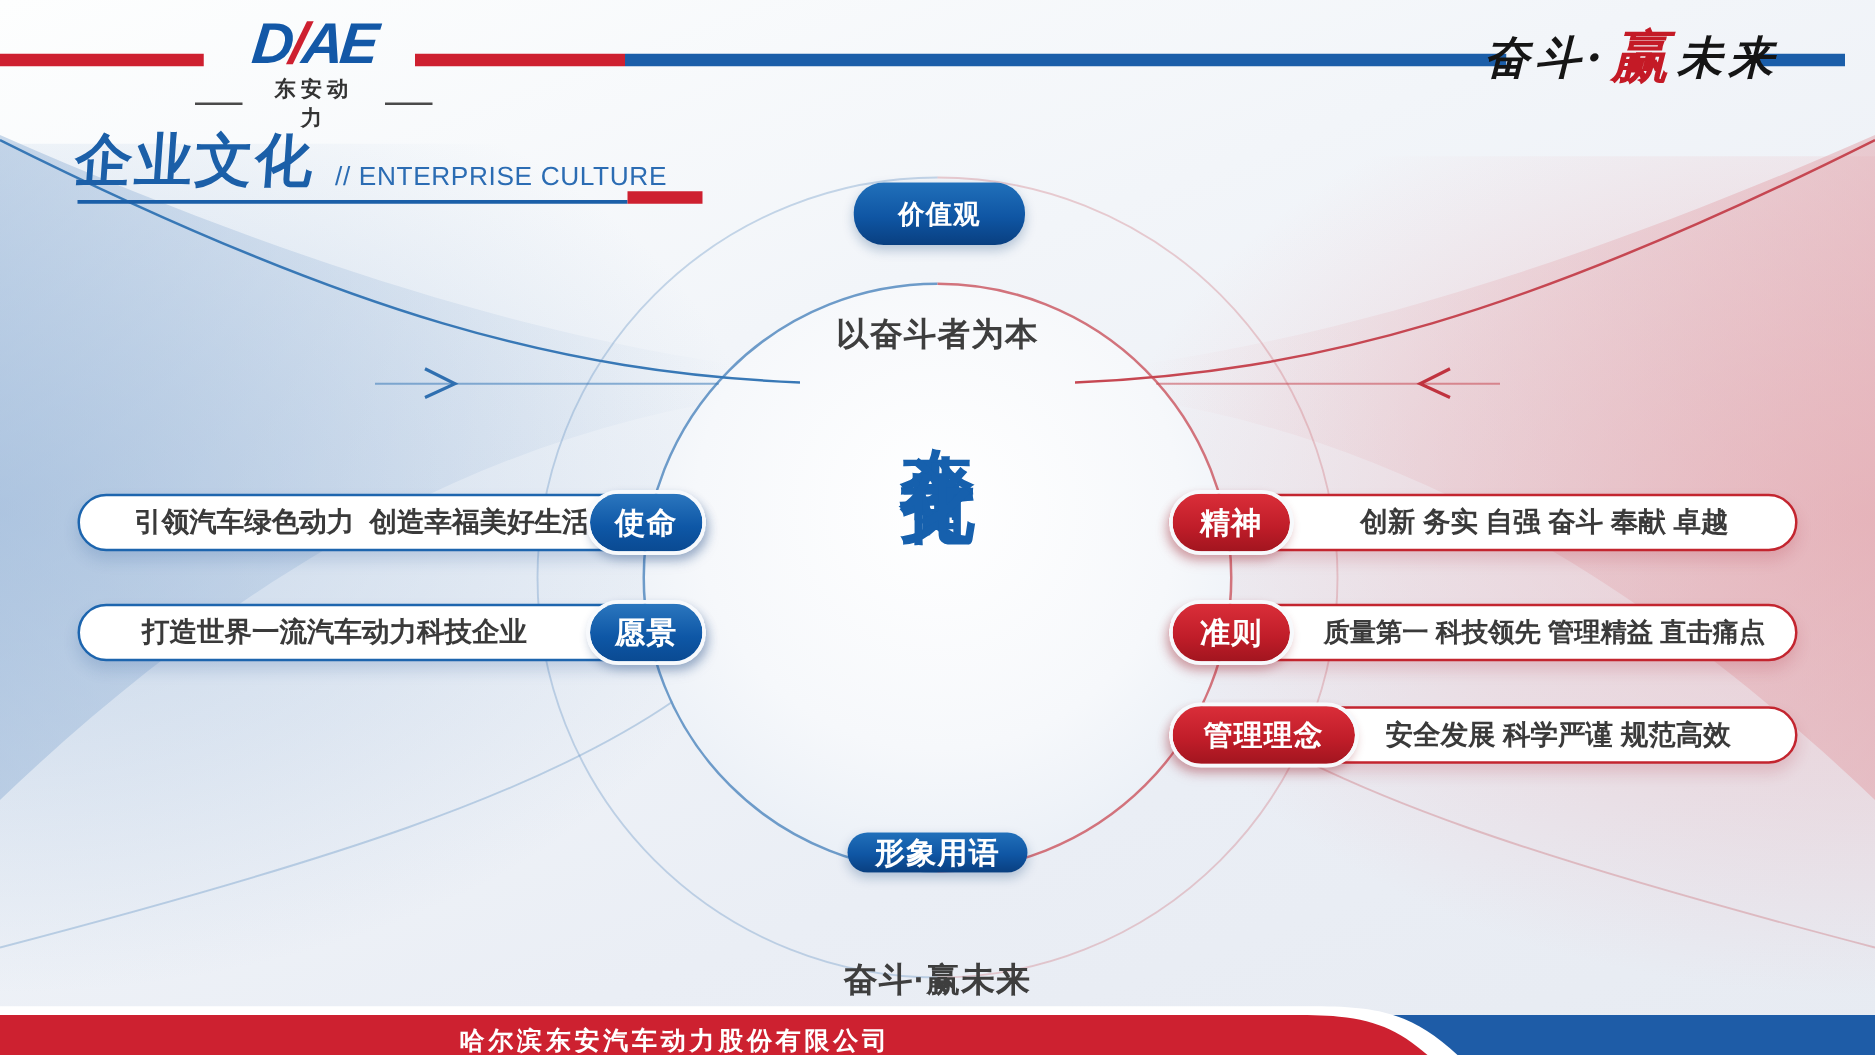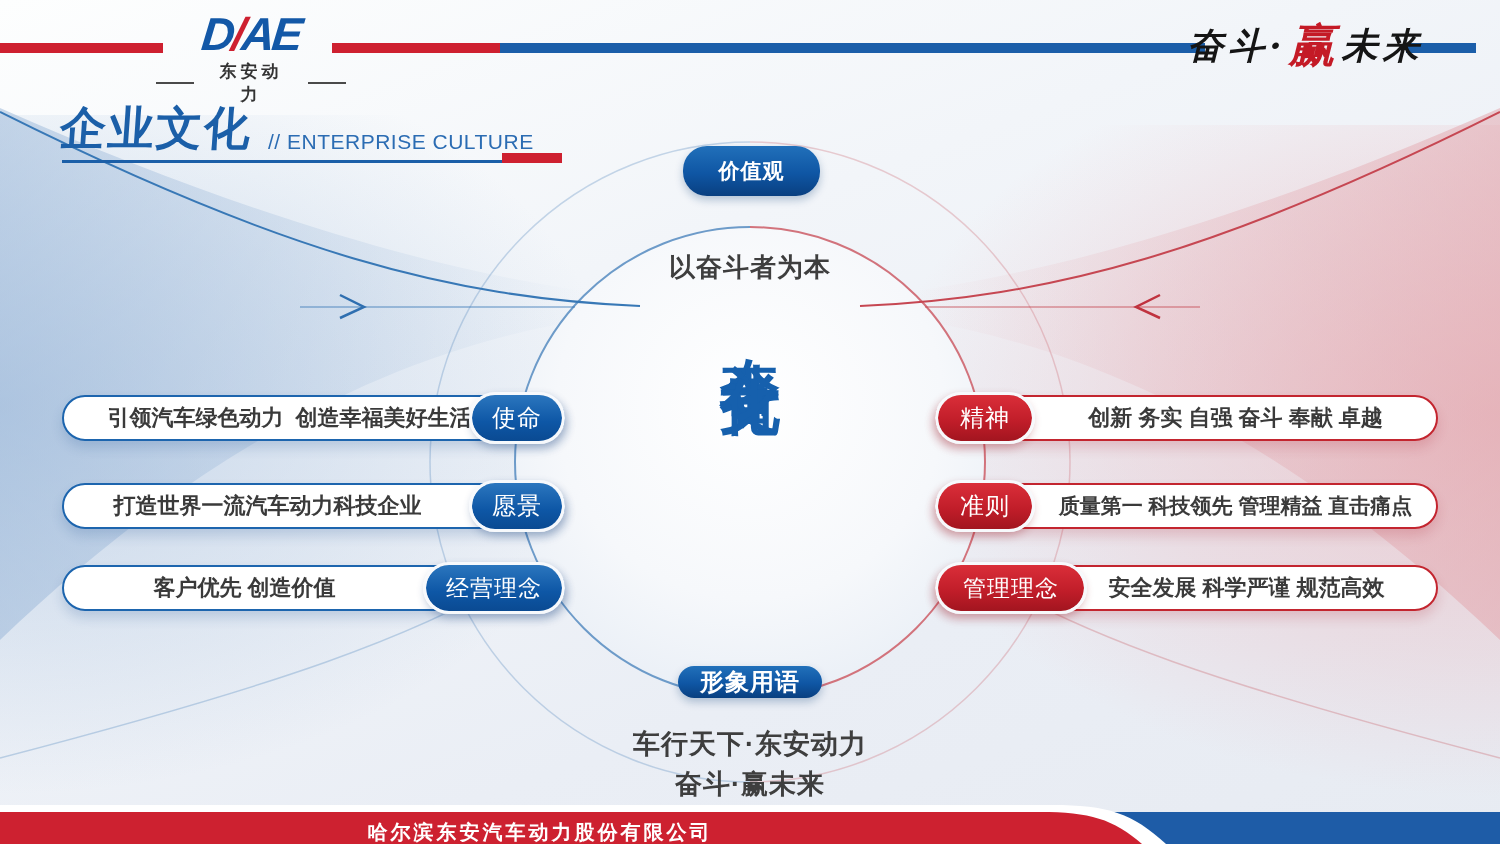--- a/index.html
+++ b/index.html
@@ -57,21 +57,21 @@
                    writing-mode:vertical-rl; text-orientation:upright; white-space:pre;
                    font-size:60px; font-weight:bold; color:#1660ad; letter-spacing:5px; line-height:1; }
 
   
   .prow { position:absolute; width:503px; height:46px; background:#fff; border-radius:24px;
           display:flex; align-items:center; }
   .prow.blue { border:2px solid #1d65ae; box-shadow:0 7px 12px rgba(25,80,145,.18); }
   .prow.red  { border:2px solid #c3252f; box-shadow:0 7px 12px rgba(170,35,48,.18); }
   .prow-text { flex:1; text-align:center; font-size:22px; font-weight:bold; color:#3a3a3a; white-space:pre; }
   .prow-label { position:absolute; top:-5px; bottom:-5px; display:flex; align-items:center; justify-content:center;
-                color:#fff; font-weight:normal; font-size:24px; letter-spacing:1px; white-space:pre;
+                color:#fff; font-weight:bold; font-size:24px; letter-spacing:1px; white-space:pre;
                 border:3px solid #f7f9fc; border-radius:30px; background-clip:padding-box; }
   .prow-label.blue-bg { background-image:linear-gradient(180deg,#2b76be 0%,#0e57a6 58%,#0a4a92 100%);
                         box-shadow:2px 4px 8px rgba(20,60,120,.30); }
   .prow-label.red-bg  { background-image:linear-gradient(180deg,#da2e39 0%,#c01d29 58%,#a2151f 100%);
                         box-shadow:-2px 4px 8px rgba(150,25,35,.30); }
   .lrow .prow-label { right:-2px; }
   .rrow .prow-label { left:-2px; }
 
   
   .footer-text { position:absolute; left:0; top:819px; width:1080px; text-align:center;
@@ -152,34 +152,29 @@
     <span class="title-zh">企业文化</span>
     <span class="title-en">// ENTERPRISE CULTURE</span>
   </div>
   <div class="title-underline"></div>
   <div class="title-redbar"></div>
 
   <div class="badge badge-top">价值观</div>
   <div class="center-line values-2">以奋斗者为本</div>
   <div class="core-vertical">奋斗者文化</div>
   <div class="badge badge-bottom">形象用语</div>
-  <div class="center-line image-1">车行天下·东安动力</div>
   <div class="center-line image-2">奋斗·赢未来</div>
 
   <div class="prow blue lrow" style="left:62px; top:395px;">
     <span class="prow-text" style="padding-right:48px;">引领汽车绿色动力  创造幸福美好生活</span>
     <span class="prow-label blue-bg" style="width:96px;">使命</span>
   </div>
   <div class="prow blue lrow" style="left:62px; top:483px;">
     <span class="prow-text" style="padding-right:92px;">打造世界一流汽车动力科技企业</span>
     <span class="prow-label blue-bg" style="width:96px;">愿景</span>
-  </div>
-  <div class="prow blue lrow" style="left:62px; top:565px;">
-    <span class="prow-text" style="padding-right:138px;">客户优先 创造价值</span>
-    <span class="prow-label blue-bg" style="width:142px; font-size:23px;">经营理念</span>
   </div>
 
   <div class="prow red rrow" style="left:935px; top:483px;">
     <span class="prow-label red-bg" style="width:100px;">准则</span>
     <span class="prow-text" style="padding-left:98px; font-size:21px;">质量第一 科技领先 管理精益 直击痛点</span>
   </div>
   <div class="prow red rrow" style="left:935px; top:395px;">
     <span class="prow-label red-bg" style="width:100px;">精神</span>
     <span class="prow-text" style="padding-left:98px;">创新 务实 自强 奋斗 奉献 卓越</span>
   </div>

